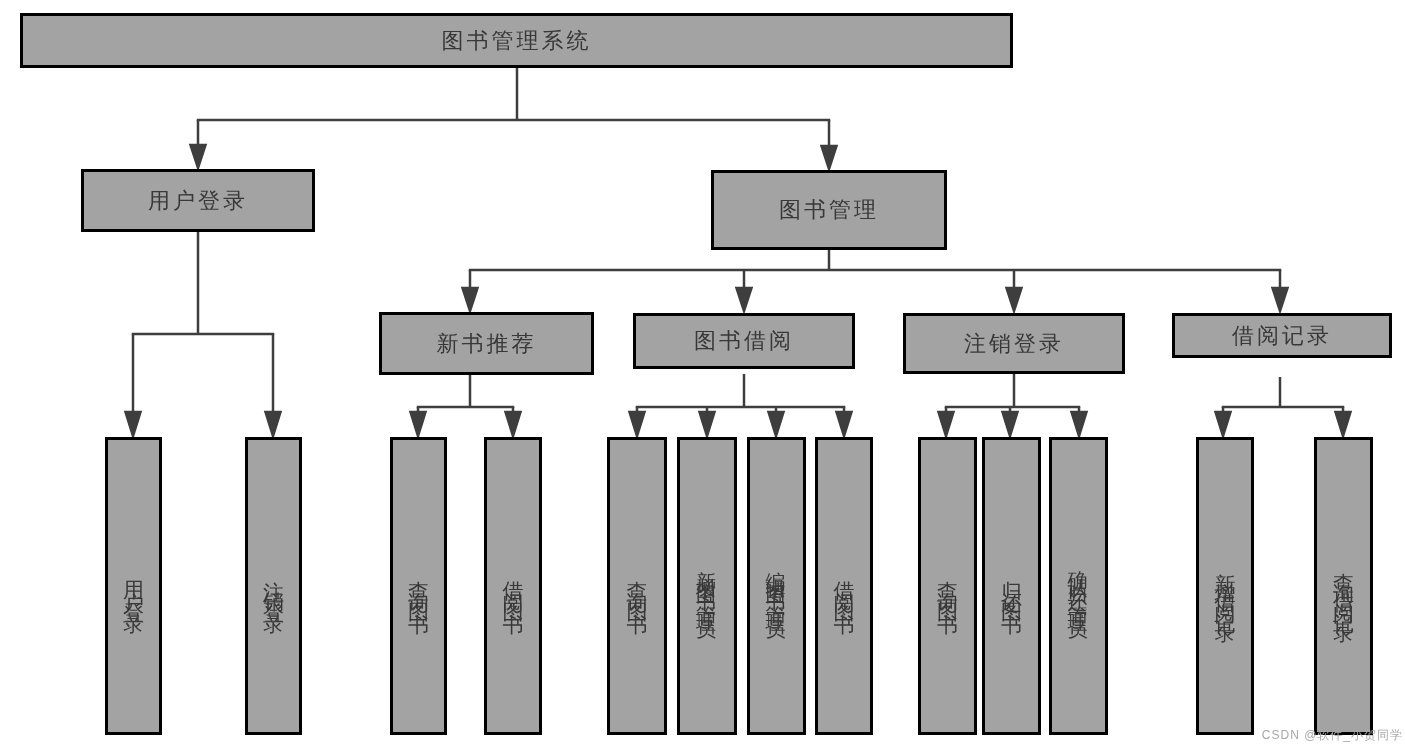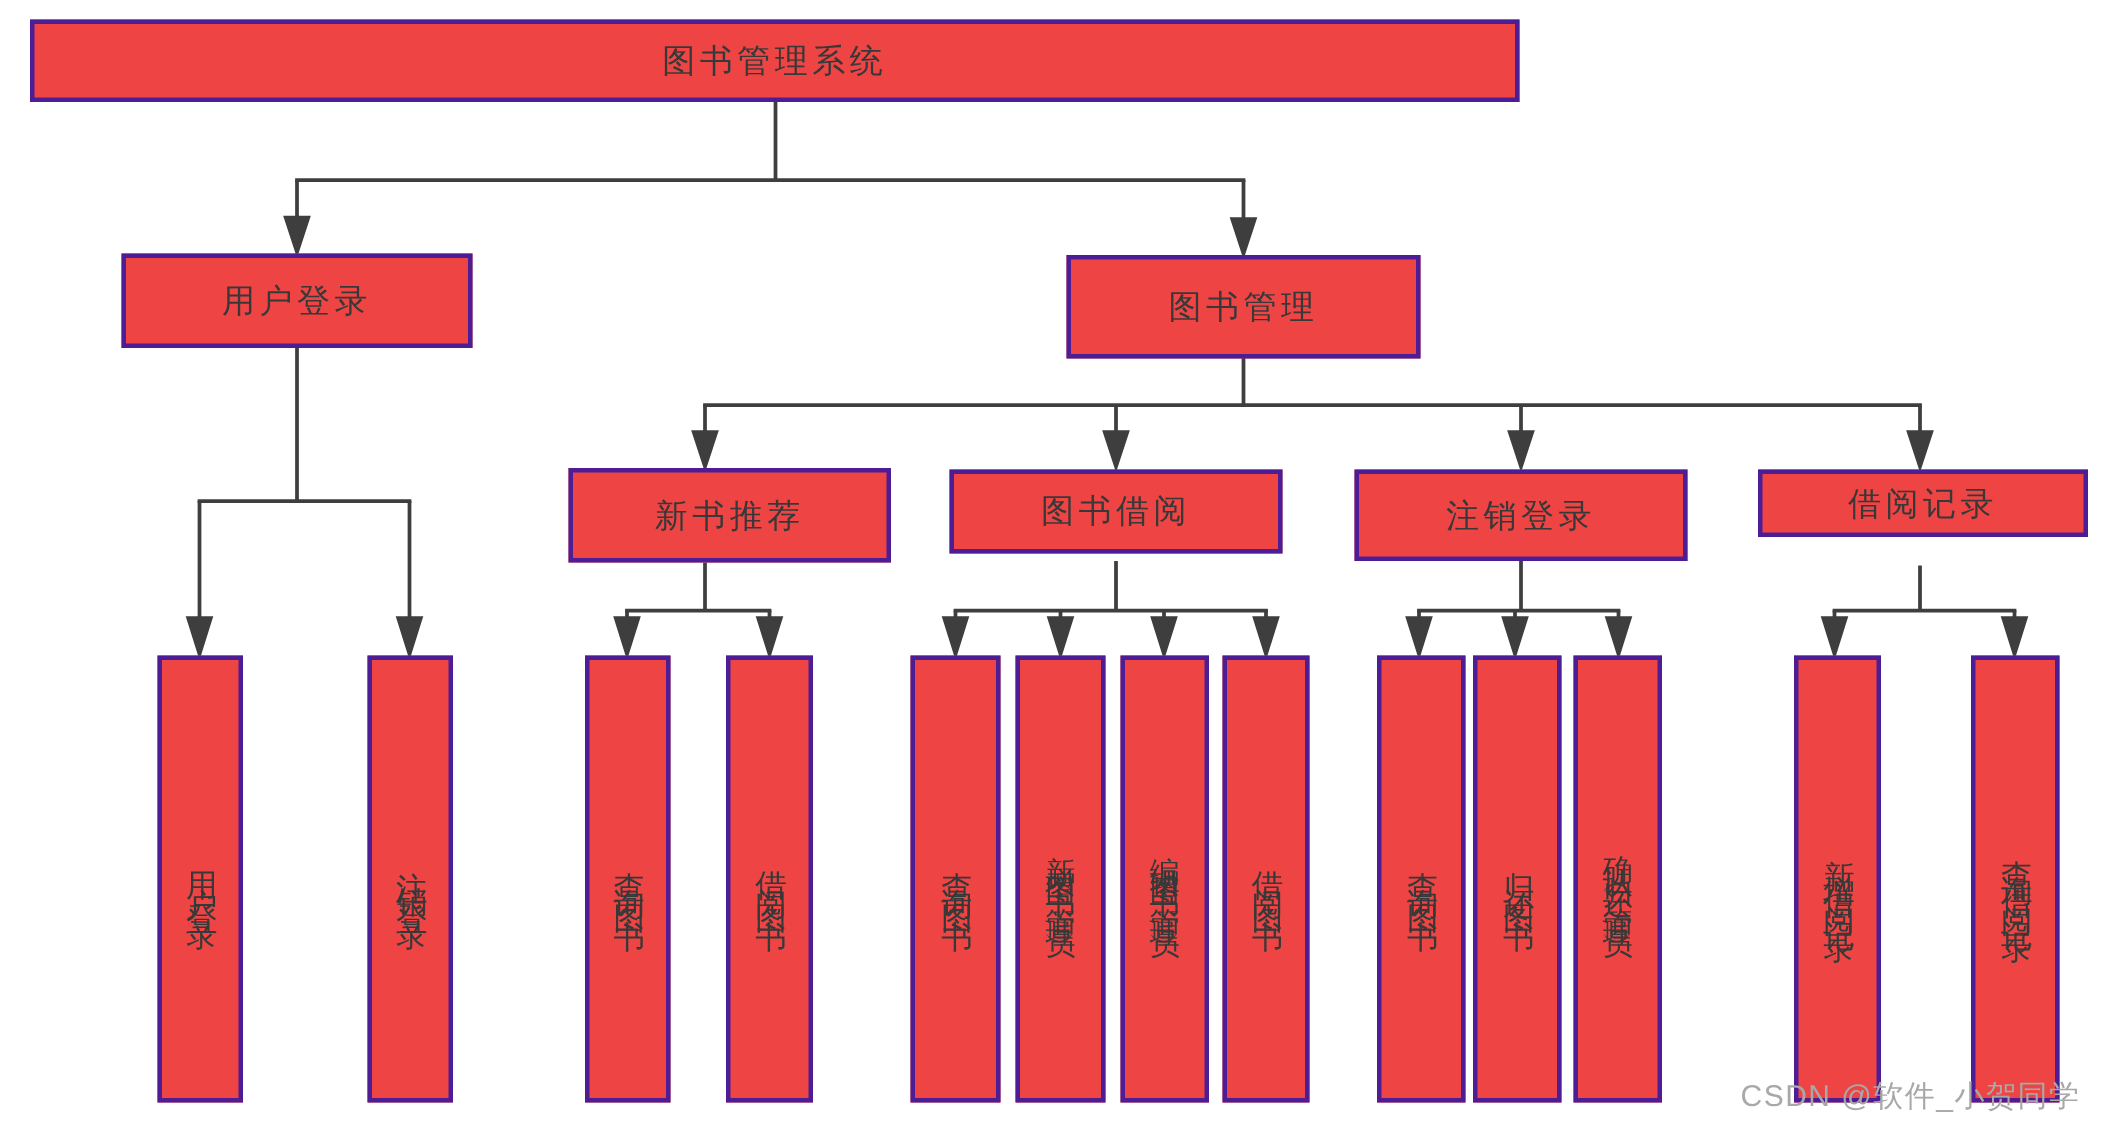--- a/index.html
+++ b/index.html
@@ -8,41 +8,41 @@
   #stage {
     position: relative;
     width: 1405px;
     height: 747px;
     background: #ffffff;
     overflow: hidden;
   }
   #connectors { position: absolute; left: 0; top: 0; }
   .node {
     position: absolute;
-    background: #ef4444;
-    border: 3px solid #4c1d95;
+    background: #a3a3a3;
+    border: 3px solid #000000;
     display: flex;
     align-items: center;
     justify-content: center;
     color: #383838;
   }
   .hnode { font-size: 22px; letter-spacing: 3px; white-space: nowrap; }
   .vnode span {
     writing-mode: vertical-rl;
     text-orientation: mixed;
     white-space: nowrap;
   }
   .vs span { font-size: 21px; letter-spacing: 11px; }
   .vm span { font-size: 21px; letter-spacing: 10px; }
   .vl span { font-size: 20px; letter-spacing: 7px; }
   .watermark {
     position: absolute;
-    right: 18px;
+    right: 2px;
     bottom: 3px;
-    font-size: 20px;
+    font-size: 12px;
     color: #a8a8a8;
     letter-spacing: 1px;
     white-space: nowrap;
   }
 </style>
 </head>
 <body>
 
 <div id="stage">
 
@@ -118,21 +118,21 @@
       <line x1="1223" y1="407" x2="1223" y2="415"></line>
       <polygon points="1215.5,412 1230.5,412 1223,436"></polygon>
       <line x1="1343" y1="407" x2="1343" y2="415"></line>
       <polygon points="1335.5,412 1350.5,412 1343,436"></polygon>
     </g>
   </svg>
 
   <div class="node hnode" style="left:20px; top:13px; width:993px; height:55px;">图书管理系统</div>
 
   <div class="node hnode" style="left:81px; top:169px; width:234px; height:63px;">用户登录</div>
-  <div class="node hnode" style="left:711px; top:170px; width:236px; height:69px;">图书管理</div>
+  <div class="node hnode" style="left:711px; top:170px; width:236px; height:80px;">图书管理</div>
 
   <div class="node hnode" style="left:379px; top:312px; width:215px; height:63px;">新书推荐</div>
   <div class="node hnode" style="left:633px; top:313px; width:222px; height:56px;">图书借阅</div>
   <div class="node hnode" style="left:903px; top:313px; width:222px; height:61px;">注销登录</div>
   <div class="node hnode" style="left:1172px; top:313px; width:220px; height:45px;">借阅记录</div>
 
   <div class="node vnode vs" style="left:105px; top:437px; width:57px; height:298px;">
     <span>用户登录</span>
   </div>
   <div class="node vnode vs" style="left:245px; top:437px; width:57px; height:298px;">

